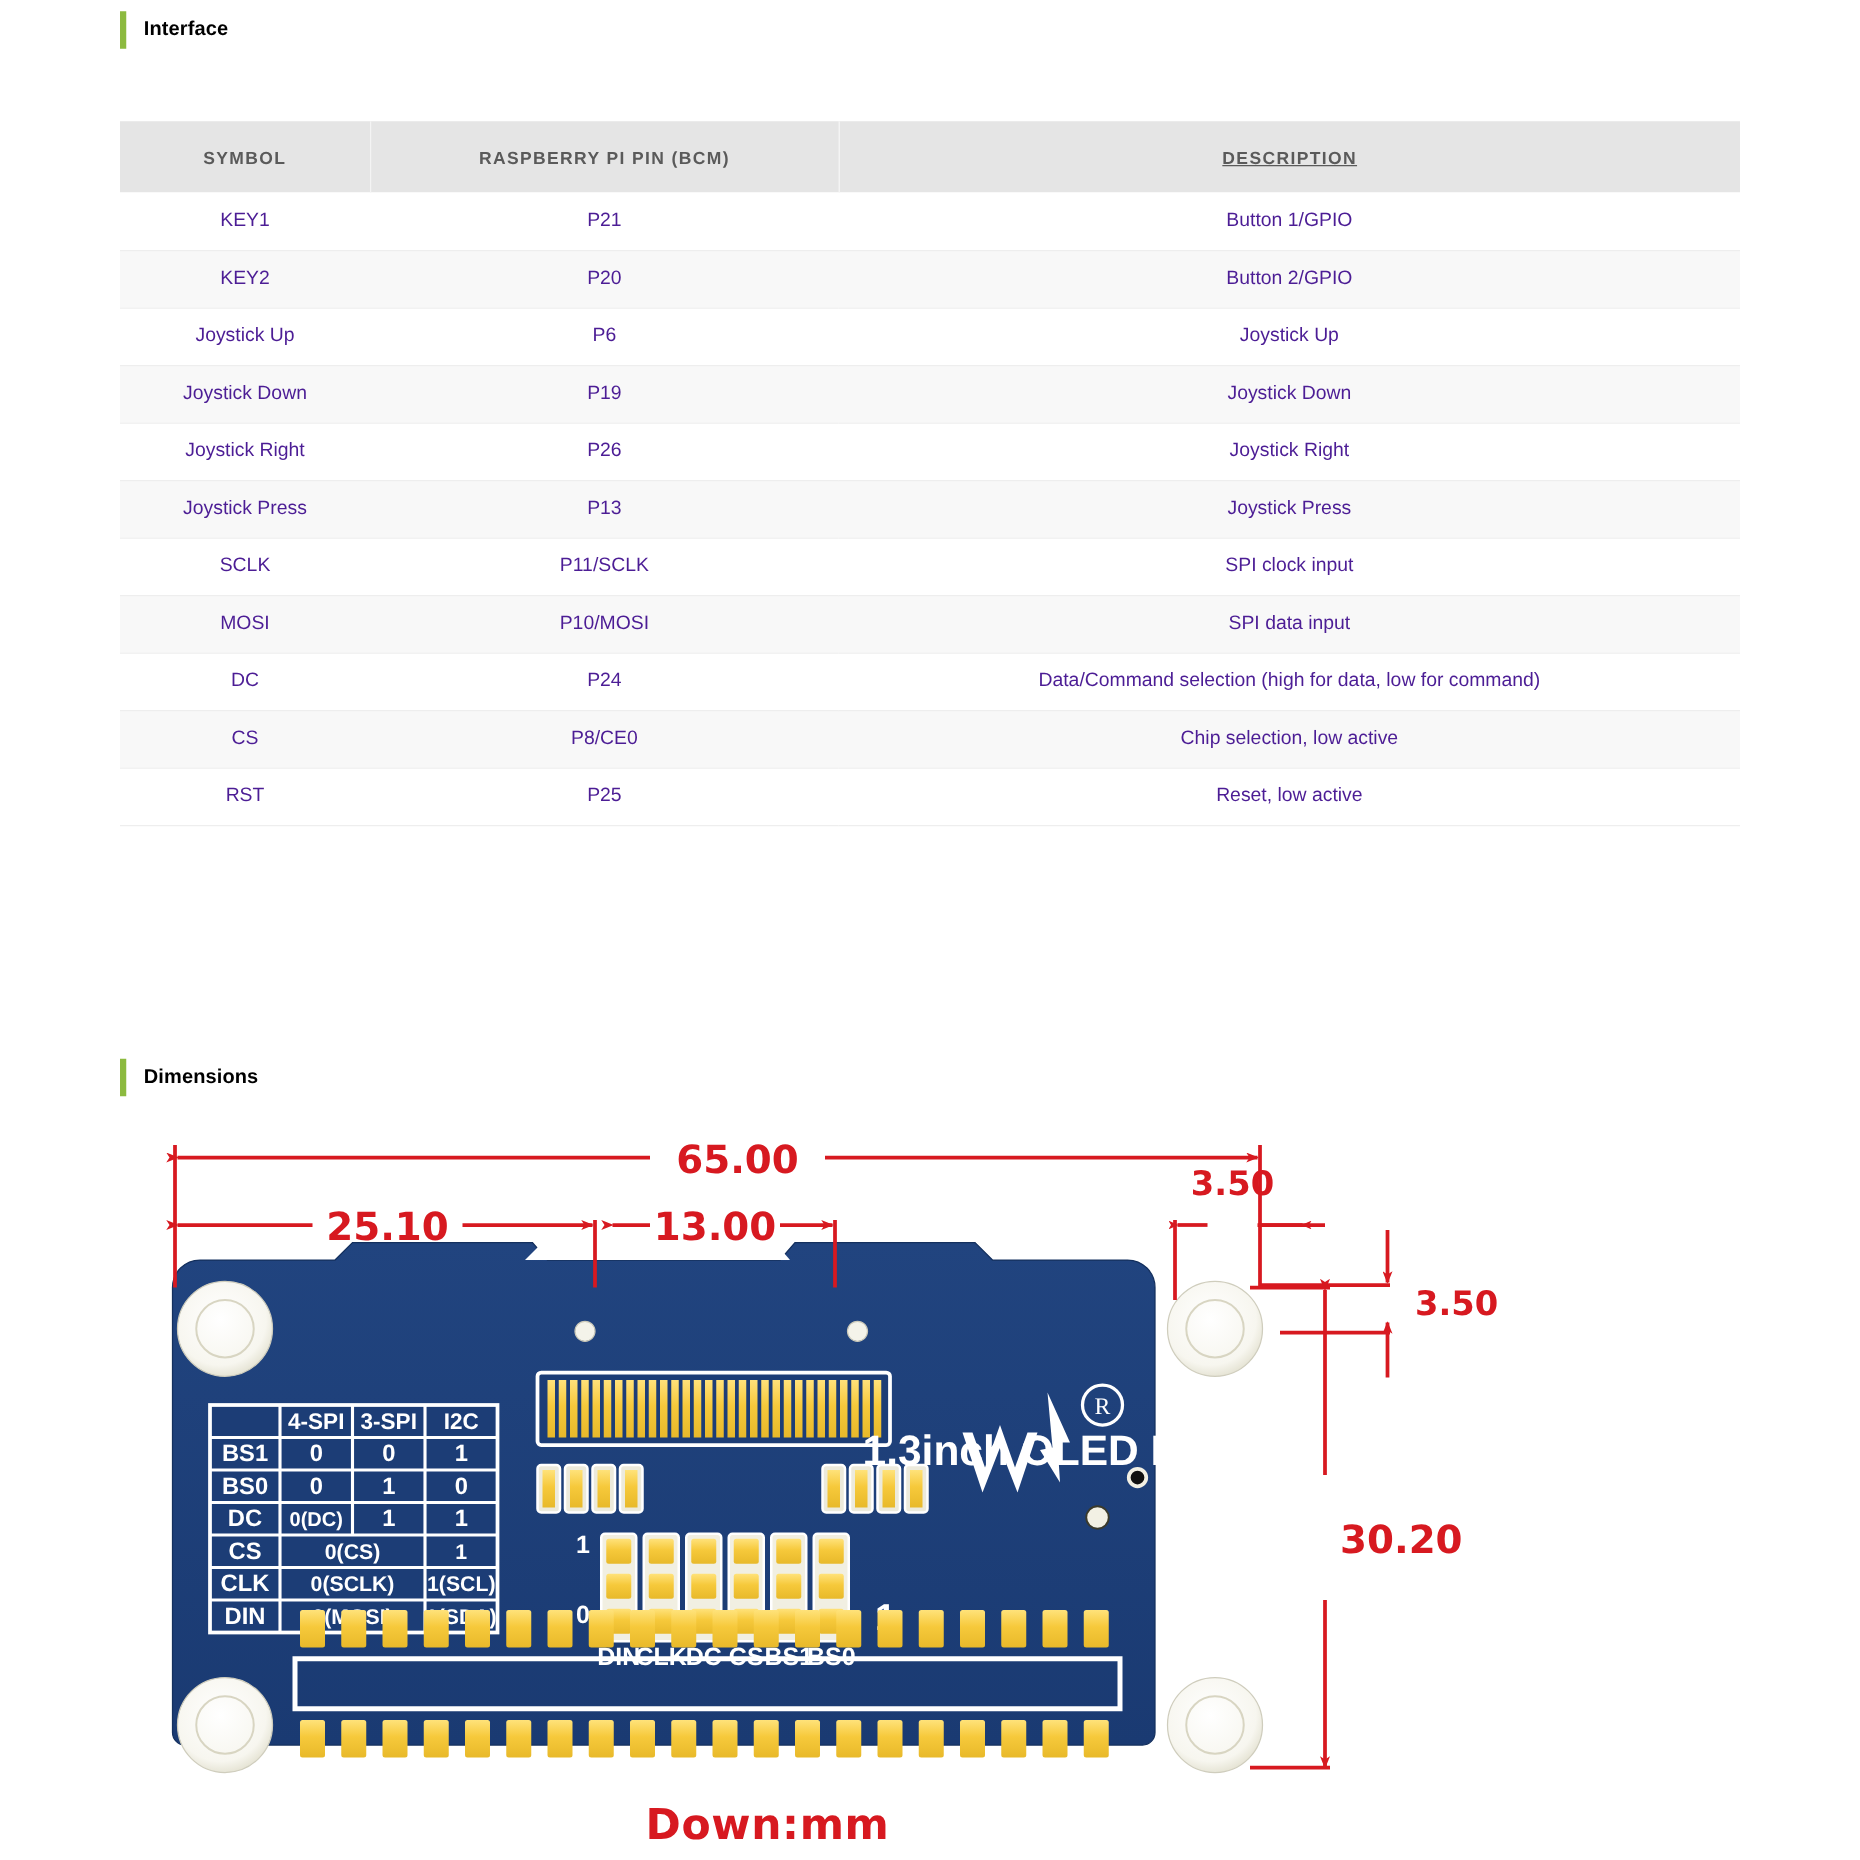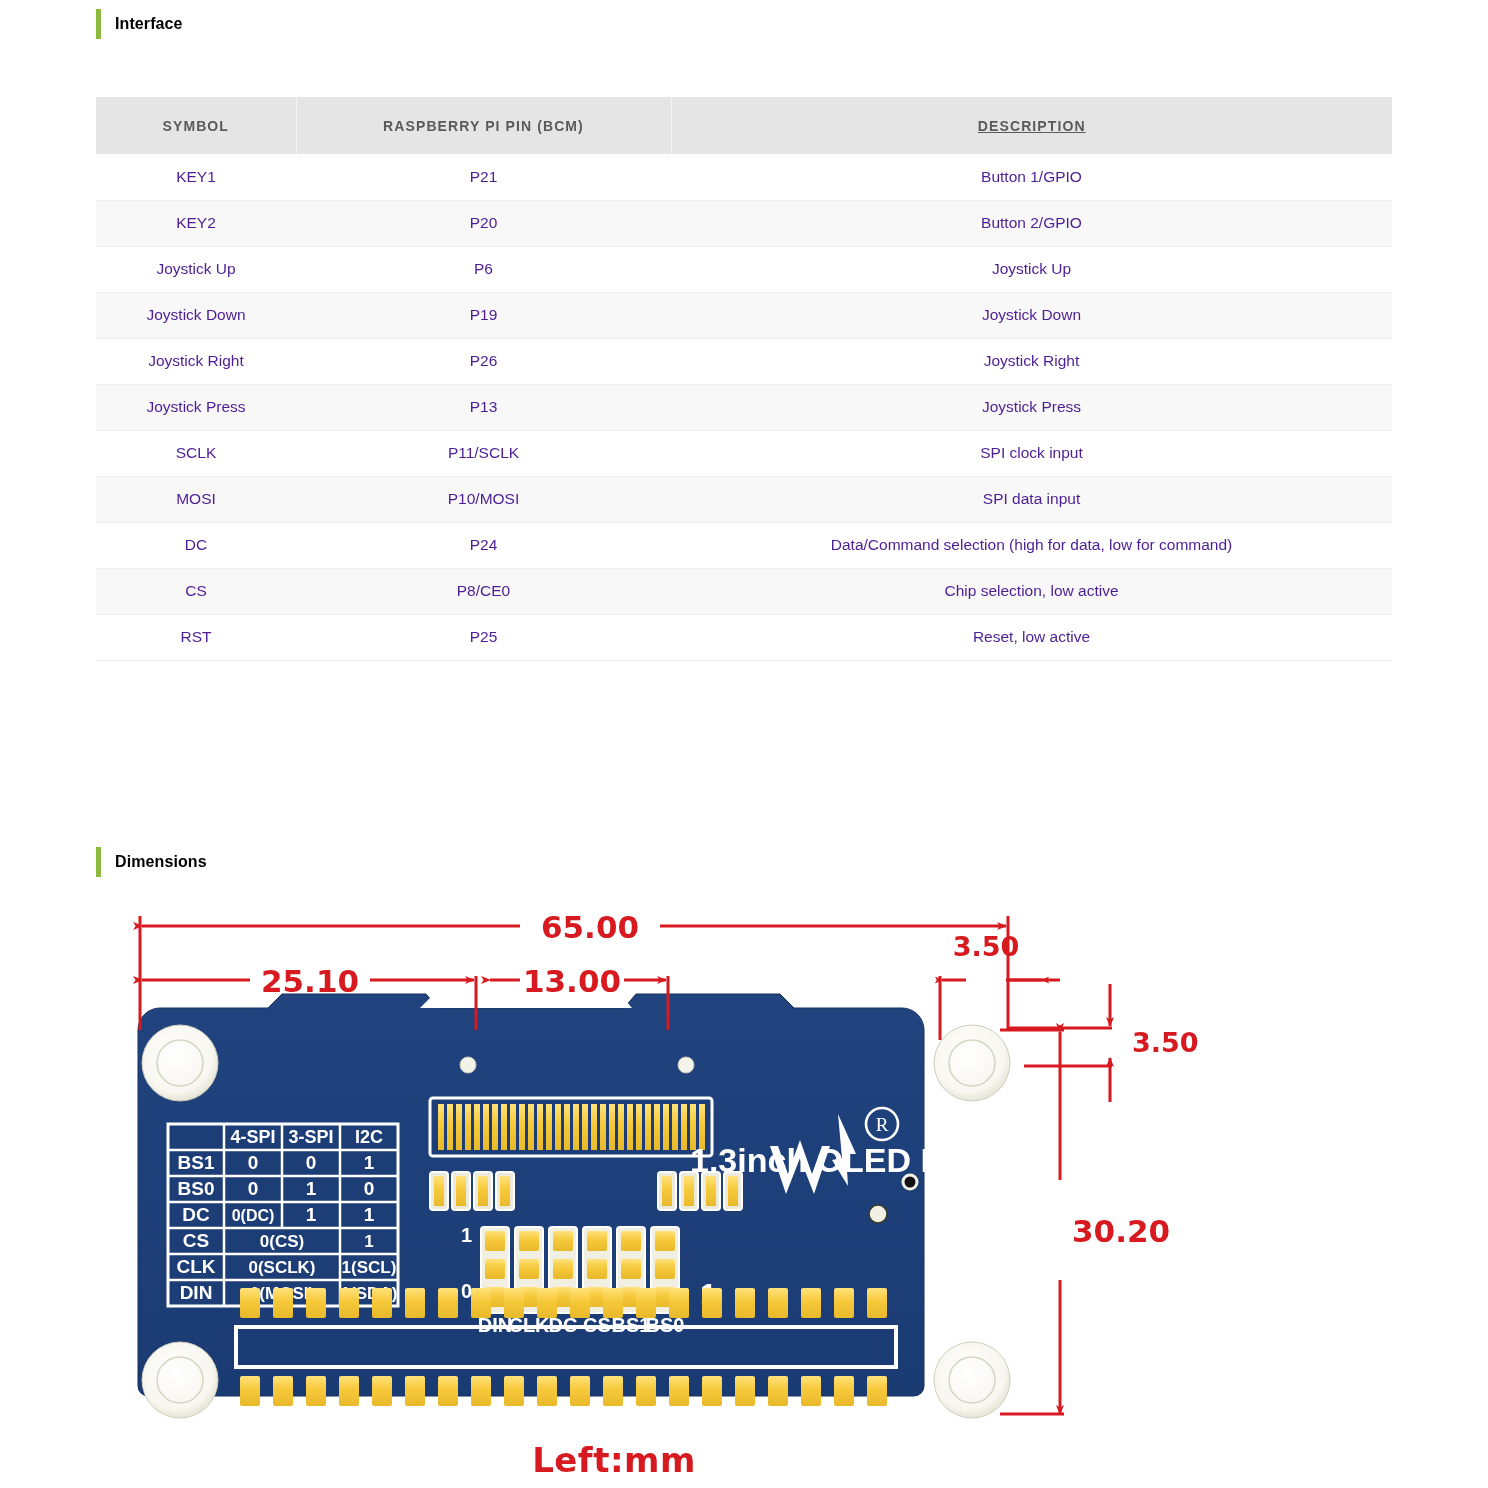--- a/index.html
+++ b/index.html
@@ -464,16 +464,16 @@
         <text id="dim-2510" x="310" y="112" font-size="31" text-anchor="middle">25.10</text>
         <text id="dim-1300" x="572" y="112" font-size="31" text-anchor="middle">13.00</text>
         <text id="dim-350a" x="986" y="76" font-size="27" text-anchor="middle">3.50</text>
         <text id="dim-350b" x="1132" y="172" font-size="27" text-anchor="start">3.50</text>
         <text id="dim-3020" x="1072" y="362" font-size="31" text-anchor="start">30.20</text>
       </g>
     </svg>
   </div>
 
   <div class="unit-label">
-    <span id="unit-text">Left:mm</span>
+    <span id="unit-text">Down:mm</span>
   </div>
 
 </div>
 
 </body></html>

